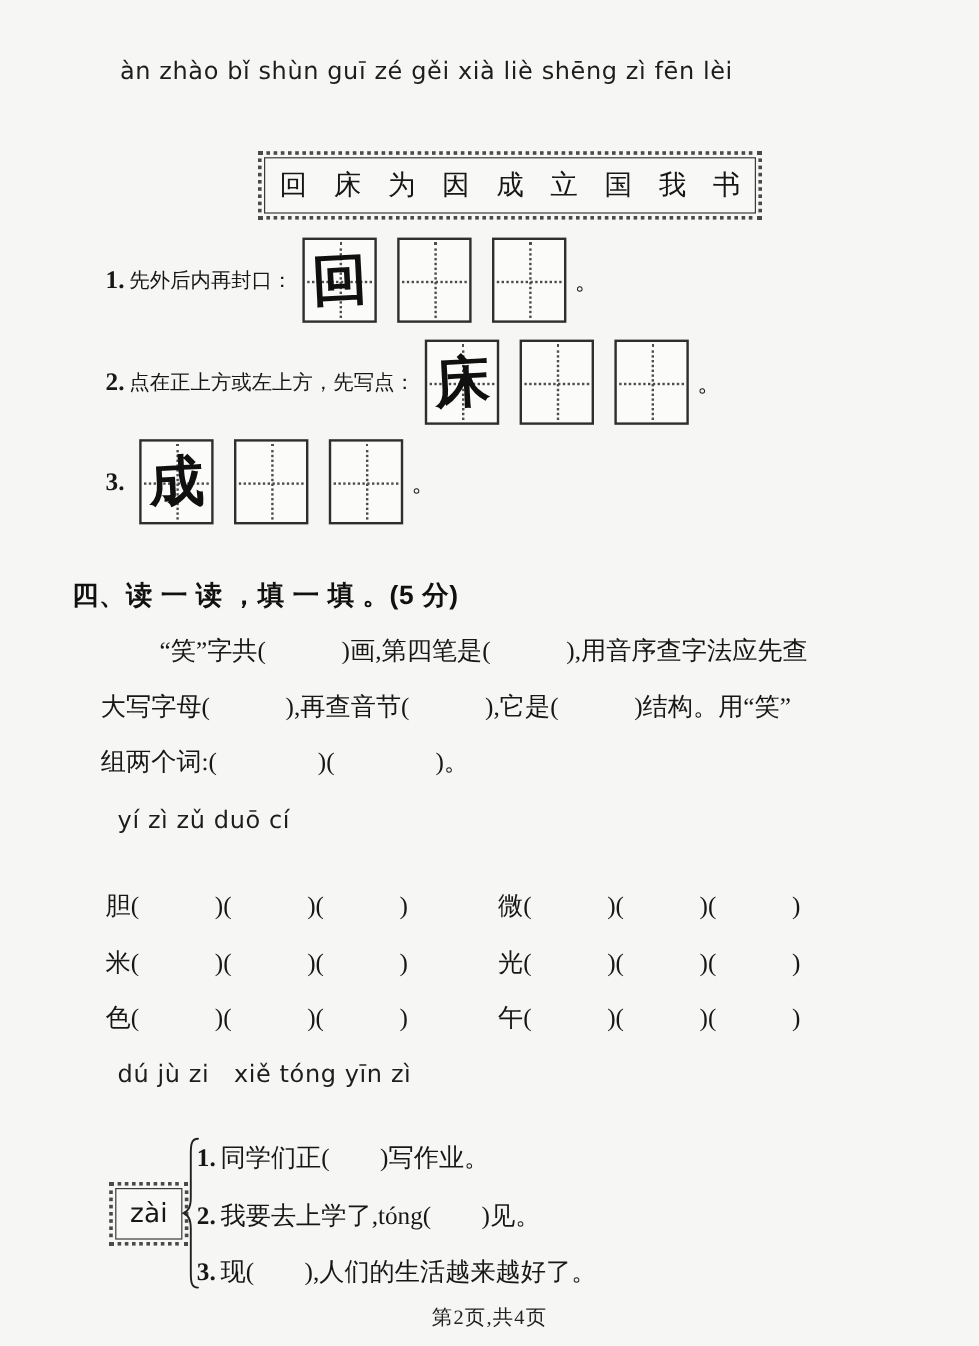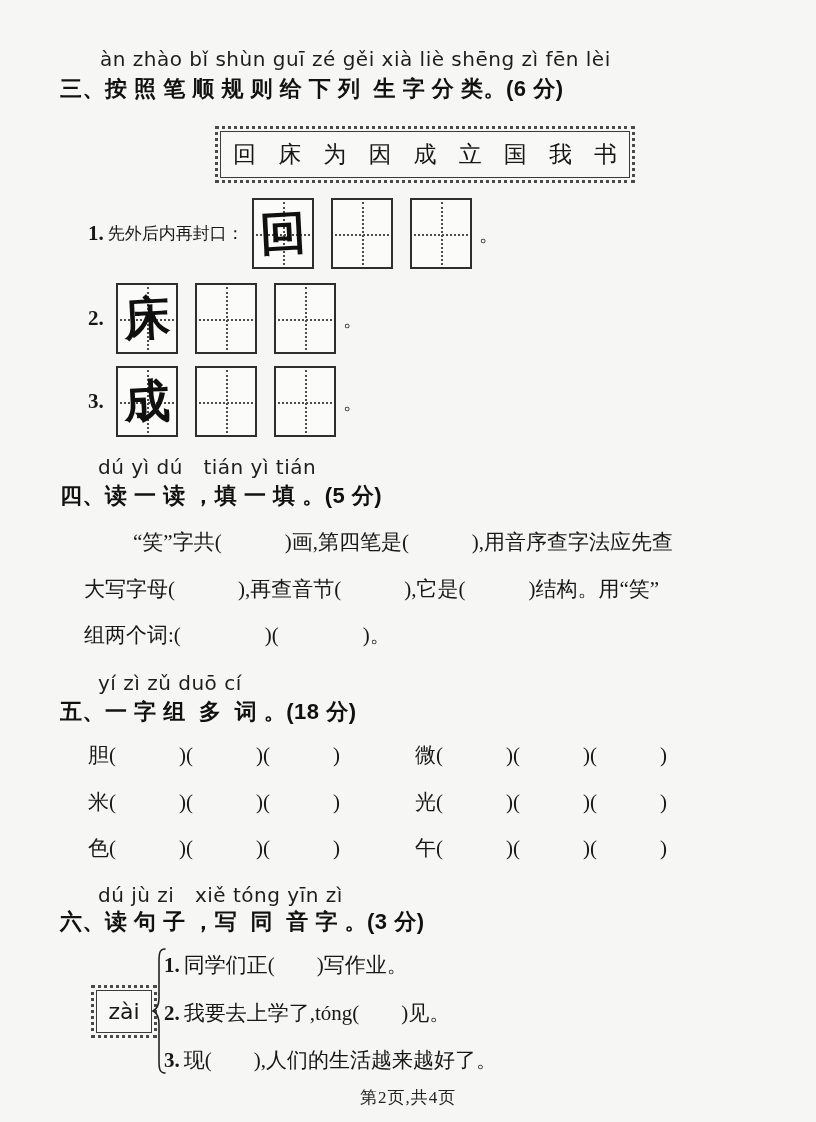--- a/index.html
+++ b/index.html
@@ -102,21 +102,20 @@
     color:#222;
     letter-spacing:1px;
   }
 </style>
 </head>
 <body>
 
 <div class="page">
 
   <div class="abs pinyin" style="left:100px;top:47px;">àn zhào bǐ shùn guī zé gěi xià liè shēng zì fēn lèi</div>
-  <div class="abs sec-title" style="left:60px;top:74px;">三、按 照 笔 顺 规 则 给 下 列  生 字 分 类。(6 分)</div>
 
   <div class="abs ornate charbank" style="left:220px;top:131px;">
     <span>回</span>
     <span>床</span>
     <span>为</span>
     <span>因</span>
     <span>成</span>
     <span>立</span>
     <span>国</span>
     <span>我</span>
@@ -131,20 +130,21 @@
         <span class="hz">回</span>
       </div>
       <div class="cell"></div>
       <div class="cell"></div>
     </div>
     <span class="period">。</span>
   </div>
 
   <div class="abs qrow" style="left:88px;top:283px;">
     <span class="qnum">2.</span>
+    <span class="qlabel">点在正上方或左上方，先写点：</span>
     <div class="cells">
       <div class="cell">
         <span class="hz">床</span>
       </div>
       <div class="cell"></div>
       <div class="cell"></div>
     </div>
     <span class="period">。</span>
   </div>
 
@@ -153,44 +153,41 @@
     <div class="cells">
       <div class="cell">
         <span class="hz">成</span>
       </div>
       <div class="cell"></div>
       <div class="cell"></div>
     </div>
     <span class="period">。</span>
   </div>
 
-  <div class="abs pinyin" style="left:98px;top:455px;">dú yì dú   tián yì tián</div>
   <div class="abs sec-title" style="left:60px;top:481px;">四、读 一 读 ，填 一 填 。(5 分)</div>
   <div class="abs bodytext" style="left:133px;top:528px;text-align:center;">“笑”字共(　　　)画,第四笔是(　　　),用音序查字法应先查</div>
   <div class="abs bodytext" style="left:84px;top:621px;">组两个词:(　　　　)(　　　　)。</div>
   <div class="abs bodytext" style="left:84px;top:575px;">大写字母(　　　),再查音节(　　　),它是(　　　)结构。用“笑”</div>
 
   <div class="abs pinyin" style="left:98px;top:671px;">yí zì zǔ duō cí</div>
-  <div class="abs sec-title" style="left:60px;top:697px;">五、一 字 组  多  词 。(18 分)</div>
 
   <div class="abs wrow" style="left:88px;top:741px;">
     <span class="wleft"><span>胆</span><span>(　　　)(　　　)(　　　)</span></span>
     <span class="wright"><span>微</span><span>(　　　)(　　　)(　　　)</span></span>
   </div>
   <div class="abs wrow" style="left:88px;top:788px;">
     <span class="wleft"><span>米</span><span>(　　　)(　　　)(　　　)</span></span>
     <span class="wright"><span>光</span><span>(　　　)(　　　)(　　　)</span></span>
   </div>
   <div class="abs wrow" style="left:88px;top:834px;">
     <span class="wleft"><span>色</span><span>(　　　)(　　　)(　　　)</span></span>
     <span class="wright"><span>午</span><span>(　　　)(　　　)(　　　)</span></span>
   </div>
 
   <div class="abs pinyin" style="left:98px;top:883px;text-align:center;">dú jù zi   xiě tóng yīn zì</div>
-  <div class="abs sec-title" style="left:60px;top:907px;">六、读 句 子 ，写  同  音 字 。(3 分)</div>
 
   <div class="abs ornate zaibox" style="left:96px;top:990px;">zài</div>
 
   <svg class="abs" style="left:150px;top:946px;" width="18" height="130" viewBox="0 0 18 130">
     <path d="M15,3 C9,3 9,9 9,16 L9,52 C9,60 7,63 3,65 C7,67 9,70 9,78 L9,114 C9,121 9,127 15,127" fill="none" stroke="#222" stroke-width="1.6" stroke-linecap="round"></path>
   </svg>
 
   <div class="abs sent bodytext" style="left:164px;top:951px;">
     <span class="qnum">1.</span>
     <span>同学们正(　　)写作业。</span>

